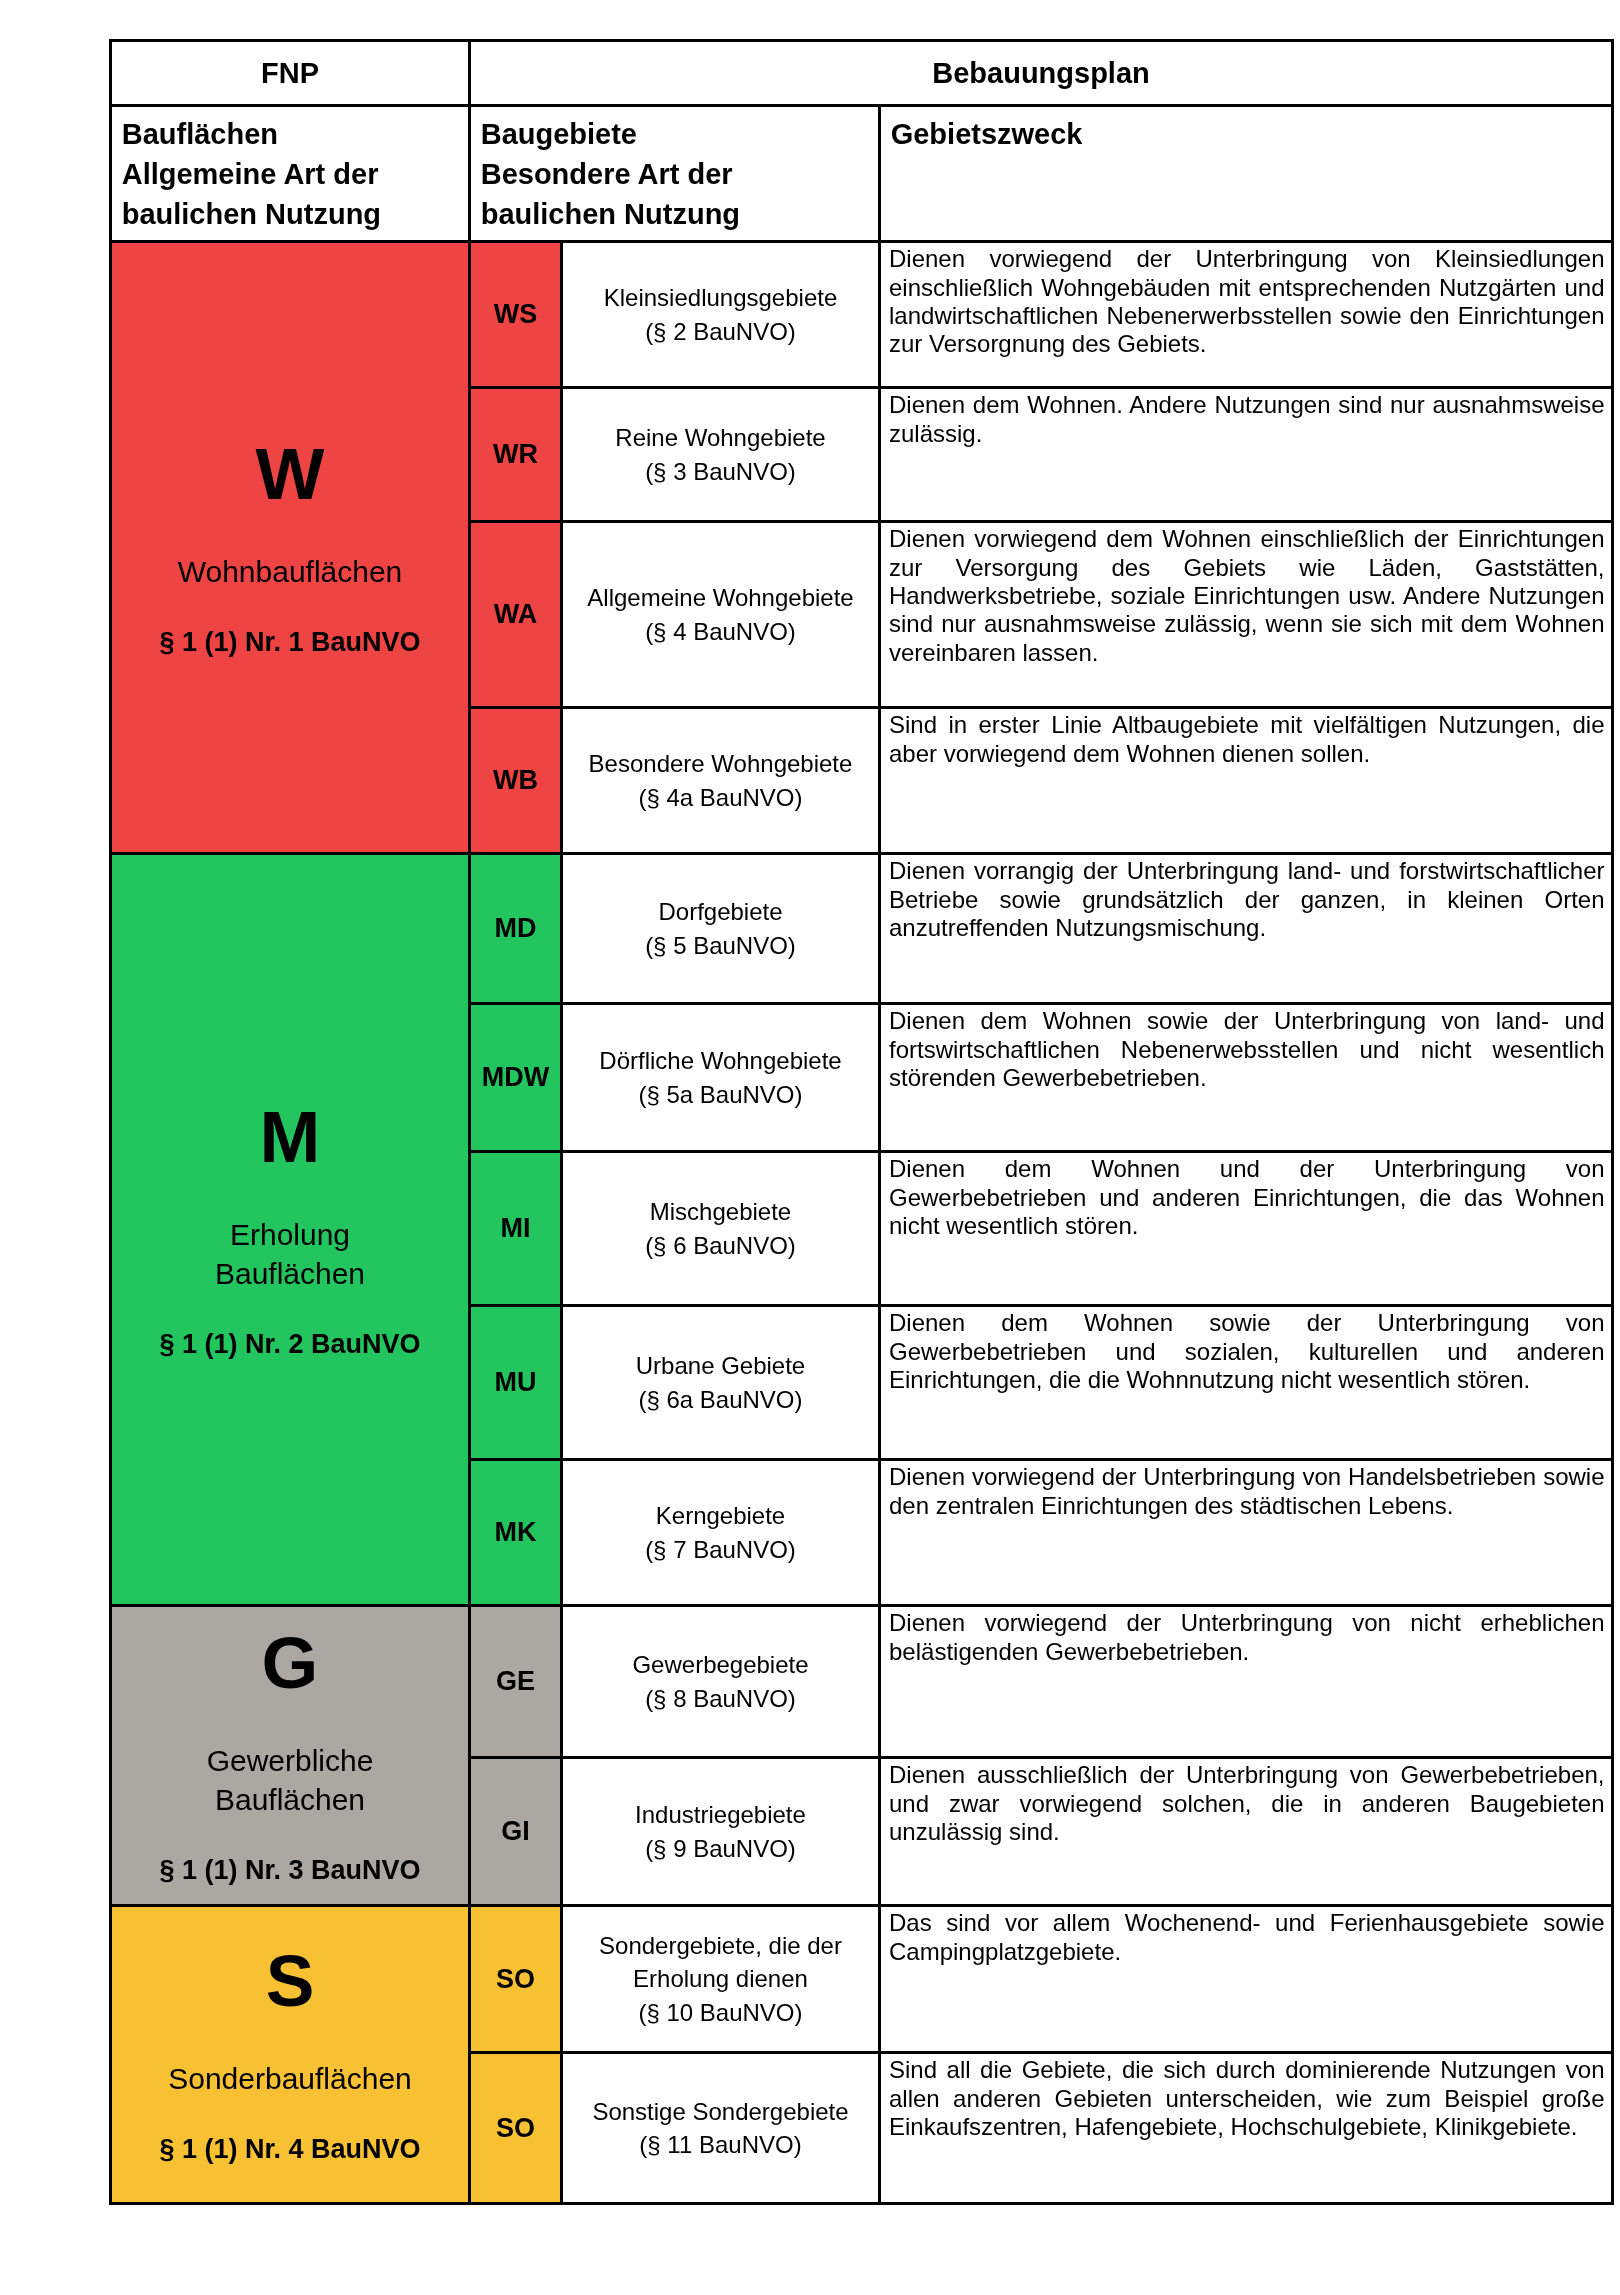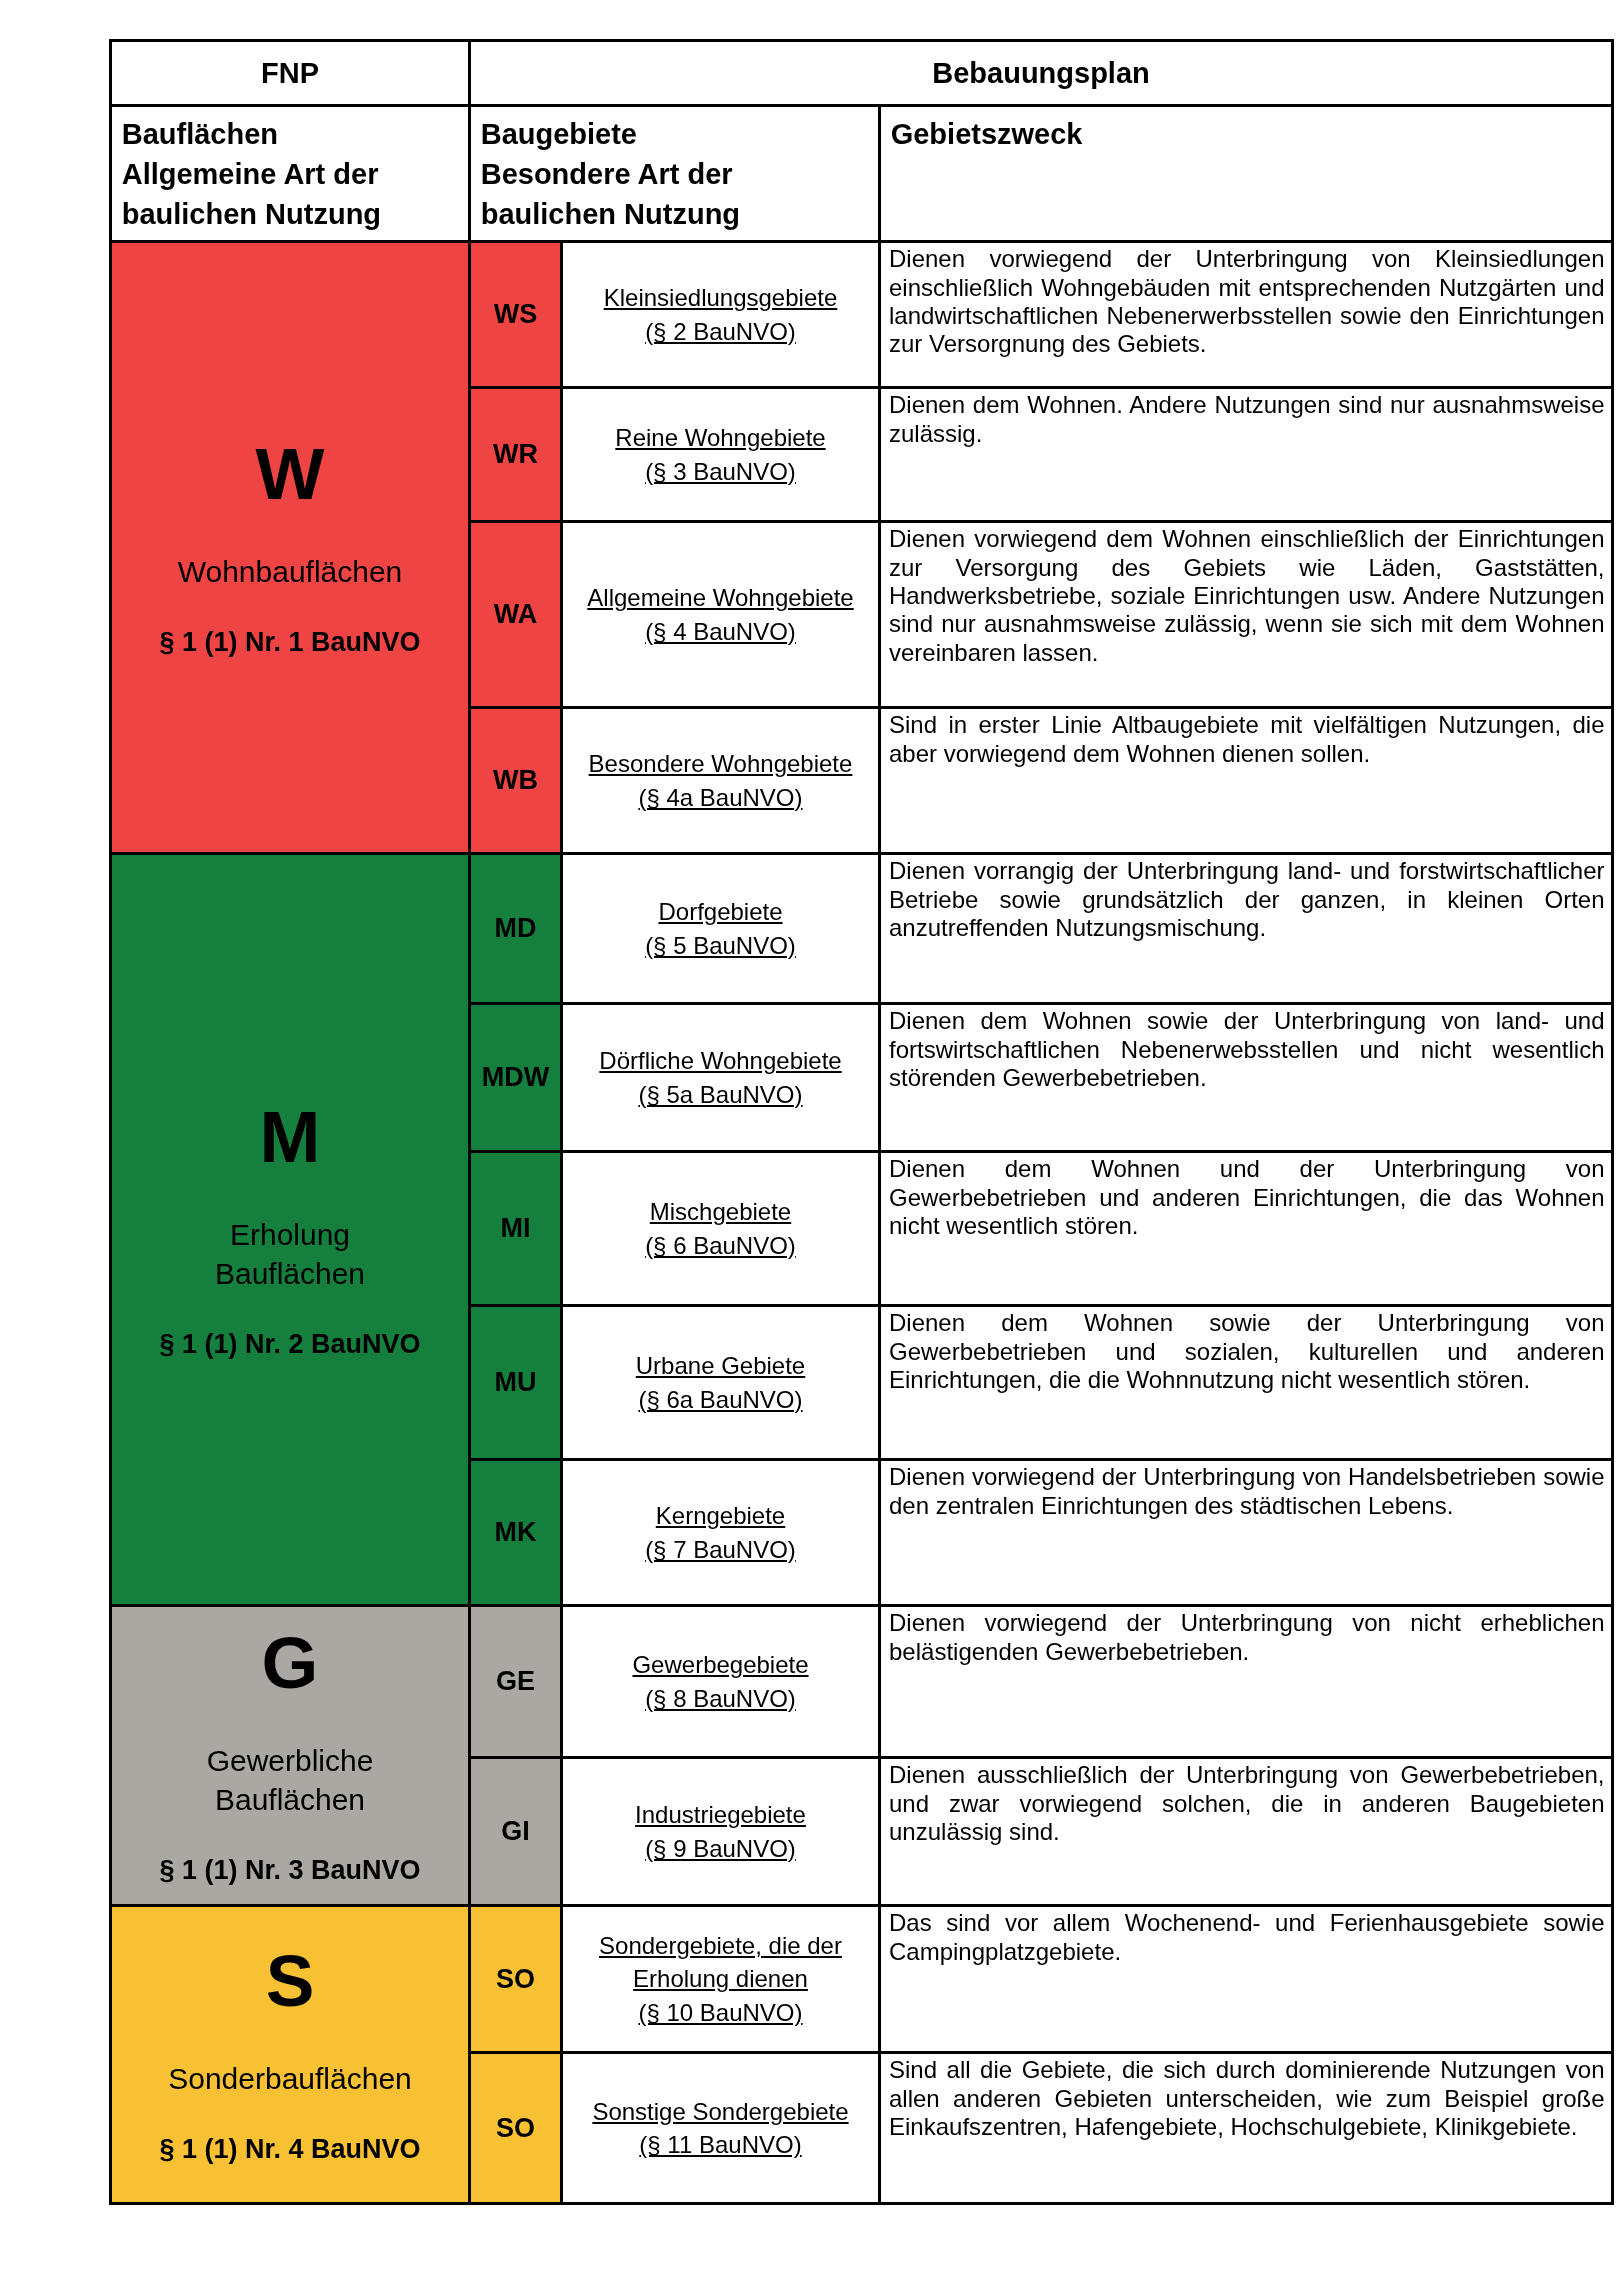--- a/index.html
+++ b/index.html
@@ -15,25 +15,25 @@
   th,td{border:3.2px solid #000;padding:0;overflow:hidden;}
   .preline{white-space:pre-line;}
   .h1{font-size:29px;font-weight:bold;text-align:center;vertical-align:middle;}
   .h2{font-size:29px;font-weight:bold;text-align:left;vertical-align:top;
       padding:6.5px 9.7px;line-height:1.38;}
   .group{text-align:center;vertical-align:middle;}
   .gletter{font-size:73px;font-weight:bold;line-height:1;}
   .gname{font-size:30px;line-height:1.3;margin-top:42px;}
   .glaw{font-size:27px;margin-top:36px;font-weight:bold;}
   .code{font-size:27px;font-weight:bold;text-align:center;vertical-align:middle;}
-  .name{font-size:24px;text-align:center;vertical-align:middle;line-height:1.38;text-decoration:underline;}
+  .name{font-size:24px;text-align:center;vertical-align:middle;line-height:1.38;}
   .purpose{font-size:24px;text-align:justify;vertical-align:top;
            padding:2.4px 6.5px 2.4px 8px;line-height:1.18;}
   .bg-w{background:#ef4444;}
-  .bg-m{background:#15803d;}
+  .bg-m{background:#22c55e;}
   .bg-g{background:#ABA7A3;}
   .bg-s{background:#F8C133;}
 </style>
 </head>
 <body>
 
 <table class="fnp">
   <colgroup>
     <col style="width:359px">
       <col style="width:92px">

